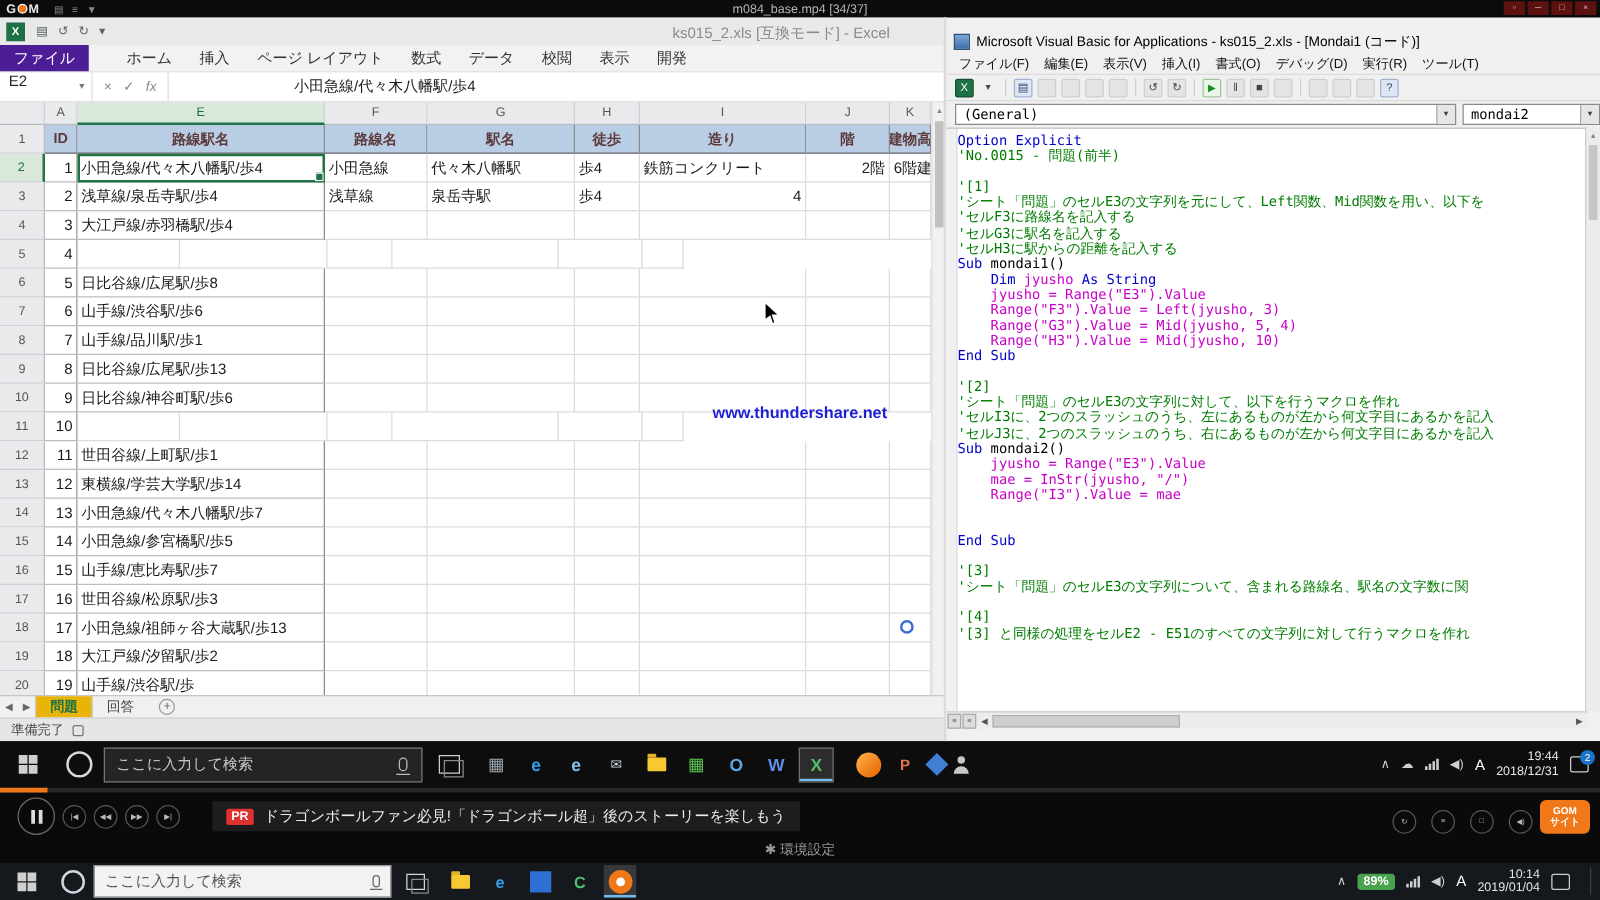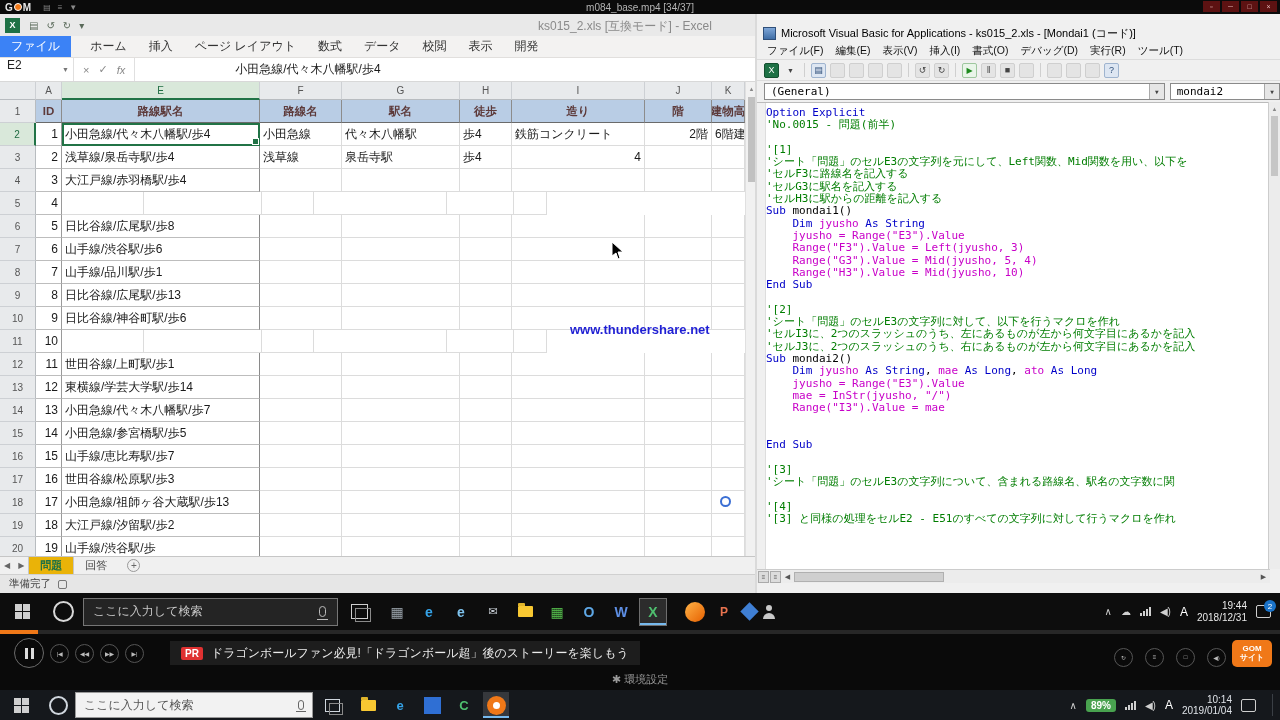--- a/index.html
+++ b/index.html
@@ -19,21 +19,21 @@
 .video{position:absolute;left:0;top:14px;width:1280px;height:616px;background:#161616}
 
 
 .xl{position:absolute;left:0;top:0;width:757px;height:579px;background:#f3f2f1;overflow:hidden}
 .xl-qat{position:absolute;left:0;top:0;width:100%;height:22px;background:#e9e9e9;display:flex;align-items:center}
 .xl-appicon{width:15px;height:15px;background:#1e7145;color:#fff;font-size:9px;font-weight:bold;display:flex;align-items:center;justify-content:center;margin:0 5px}
 .xl-qat-icn{color:#5a6a5a;font-size:10px;margin:0 4px}
 .xl-title{position:absolute;left:538px;top:4px;color:#8a8a8a;font-size:12px;white-space:nowrap}
 .xl-tabs{position:absolute;left:0;top:22px;width:100%;height:22px;background:#f3f2f1;display:flex;align-items:stretch;border-bottom:1px solid #e1dfdd;font-size:12px}
 .xl-tab{color:#333;padding:3px 11px;white-space:nowrap;display:flex;align-items:center}
-.xl-tab.file{background:#3b82f6;color:#fff;margin-right:8px}
+.xl-tab.file{background:#4c1d95;color:#fff;margin-right:19px}
 .xl-fbar{position:absolute;left:0;top:44px;width:100%;height:24px;background:#fff;border-bottom:1px solid #d8d8d8;display:flex;align-items:center}
 .xl-namebox{width:58px;height:100%;font-size:12px;color:#222;display:flex;align-items:flex-start;padding-left:7px}
 .xl-nb-arrow{width:16px;color:#777;font-size:7px;border-right:1px solid #e0e0e0;height:100%;display:flex;align-items:center;justify-content:center}
 .xl-fx{display:flex;gap:9px;color:#888;font-size:11px;padding:0 9px;border-right:1px solid #e0e0e0;align-items:center;height:100%}
 .xl-formula{font-size:12px;color:#1a1a1a;padding-left:100px;white-space:nowrap}
 .xl-colhdr{position:absolute;left:0;top:68px;width:745px;height:18px;display:flex;background:#e8eaec}
 .xc{flex:none;overflow:hidden;white-space:nowrap}
 .hdrcell{border-right:1px solid #cdd0d4;border-bottom:1px solid #b8bcc0;color:#555;font-size:10px;display:flex;align-items:center;justify-content:center;height:18px;background:#e8eaec}
 .hdrcell.selcol{background:#d9e8da;color:#1e6b41;border-bottom:2px solid #217346}
 .xl-grid{position:absolute;left:0;top:86px;width:745px;height:456px;background:#fff;overflow:hidden}
@@ -534,21 +534,20 @@
             <div class="cl"><span class="m">    Range("F3").Value = Left(jyusho, 3)</span></div>
             <div class="cl"><span class="m">    Range("G3").Value = Mid(jyusho, 5, 4)</span></div>
             <div class="cl"><span class="m">    Range("H3").Value = Mid(jyusho, 10)</span></div>
             <div class="cl"><span class="k">End Sub</span></div>
             <div class="cl"></div>
             <div class="cl"><span class="c">'[2]</span></div>
             <div class="cl"><span class="c">'シート「問題」のセルE3の文字列に対して、以下を行うマクロを作れ</span></div>
             <div class="cl"><span class="c">'セルI3に、2つのスラッシュのうち、左にあるものが左から何文字目にあるかを記入</span></div>
             <div class="cl"><span class="c">'セルJ3に、2つのスラッシュのうち、右にあるものが左から何文字目にあるかを記入</span></div>
             <div class="cl"><span class="k">Sub</span><span class="p"> mondai2()</span></div>
-            <div class="cl"><span class="p">    </span><span class="k">Dim</span><span class="m"> jyusho </span><span class="k">As String</span><span class="p">, </span><span class="m">mae </span><span class="k">As Long</span><span class="p">, </span><span class="m">ato </span><span class="k">As Long</span></div>
             <div class="cl"><span class="m">    jyusho = Range("E3").Value</span></div>
             <div class="cl"><span class="m">    mae = InStr(jyusho, "/")</span></div>
             <div class="cl"><span class="m">    Range("I3").Value = mae</span></div>
             <div class="cl"></div>
             <div class="cl"></div>
             <div class="cl"><span class="k">End Sub</span></div>
             <div class="cl"></div>
             <div class="cl"><span class="c">'[3]</span></div>
             <div class="cl"><span class="c">'シート「問題」のセルE3の文字列について、含まれる路線名、駅名の文字数に関</span></div>
             <div class="cl"></div>

